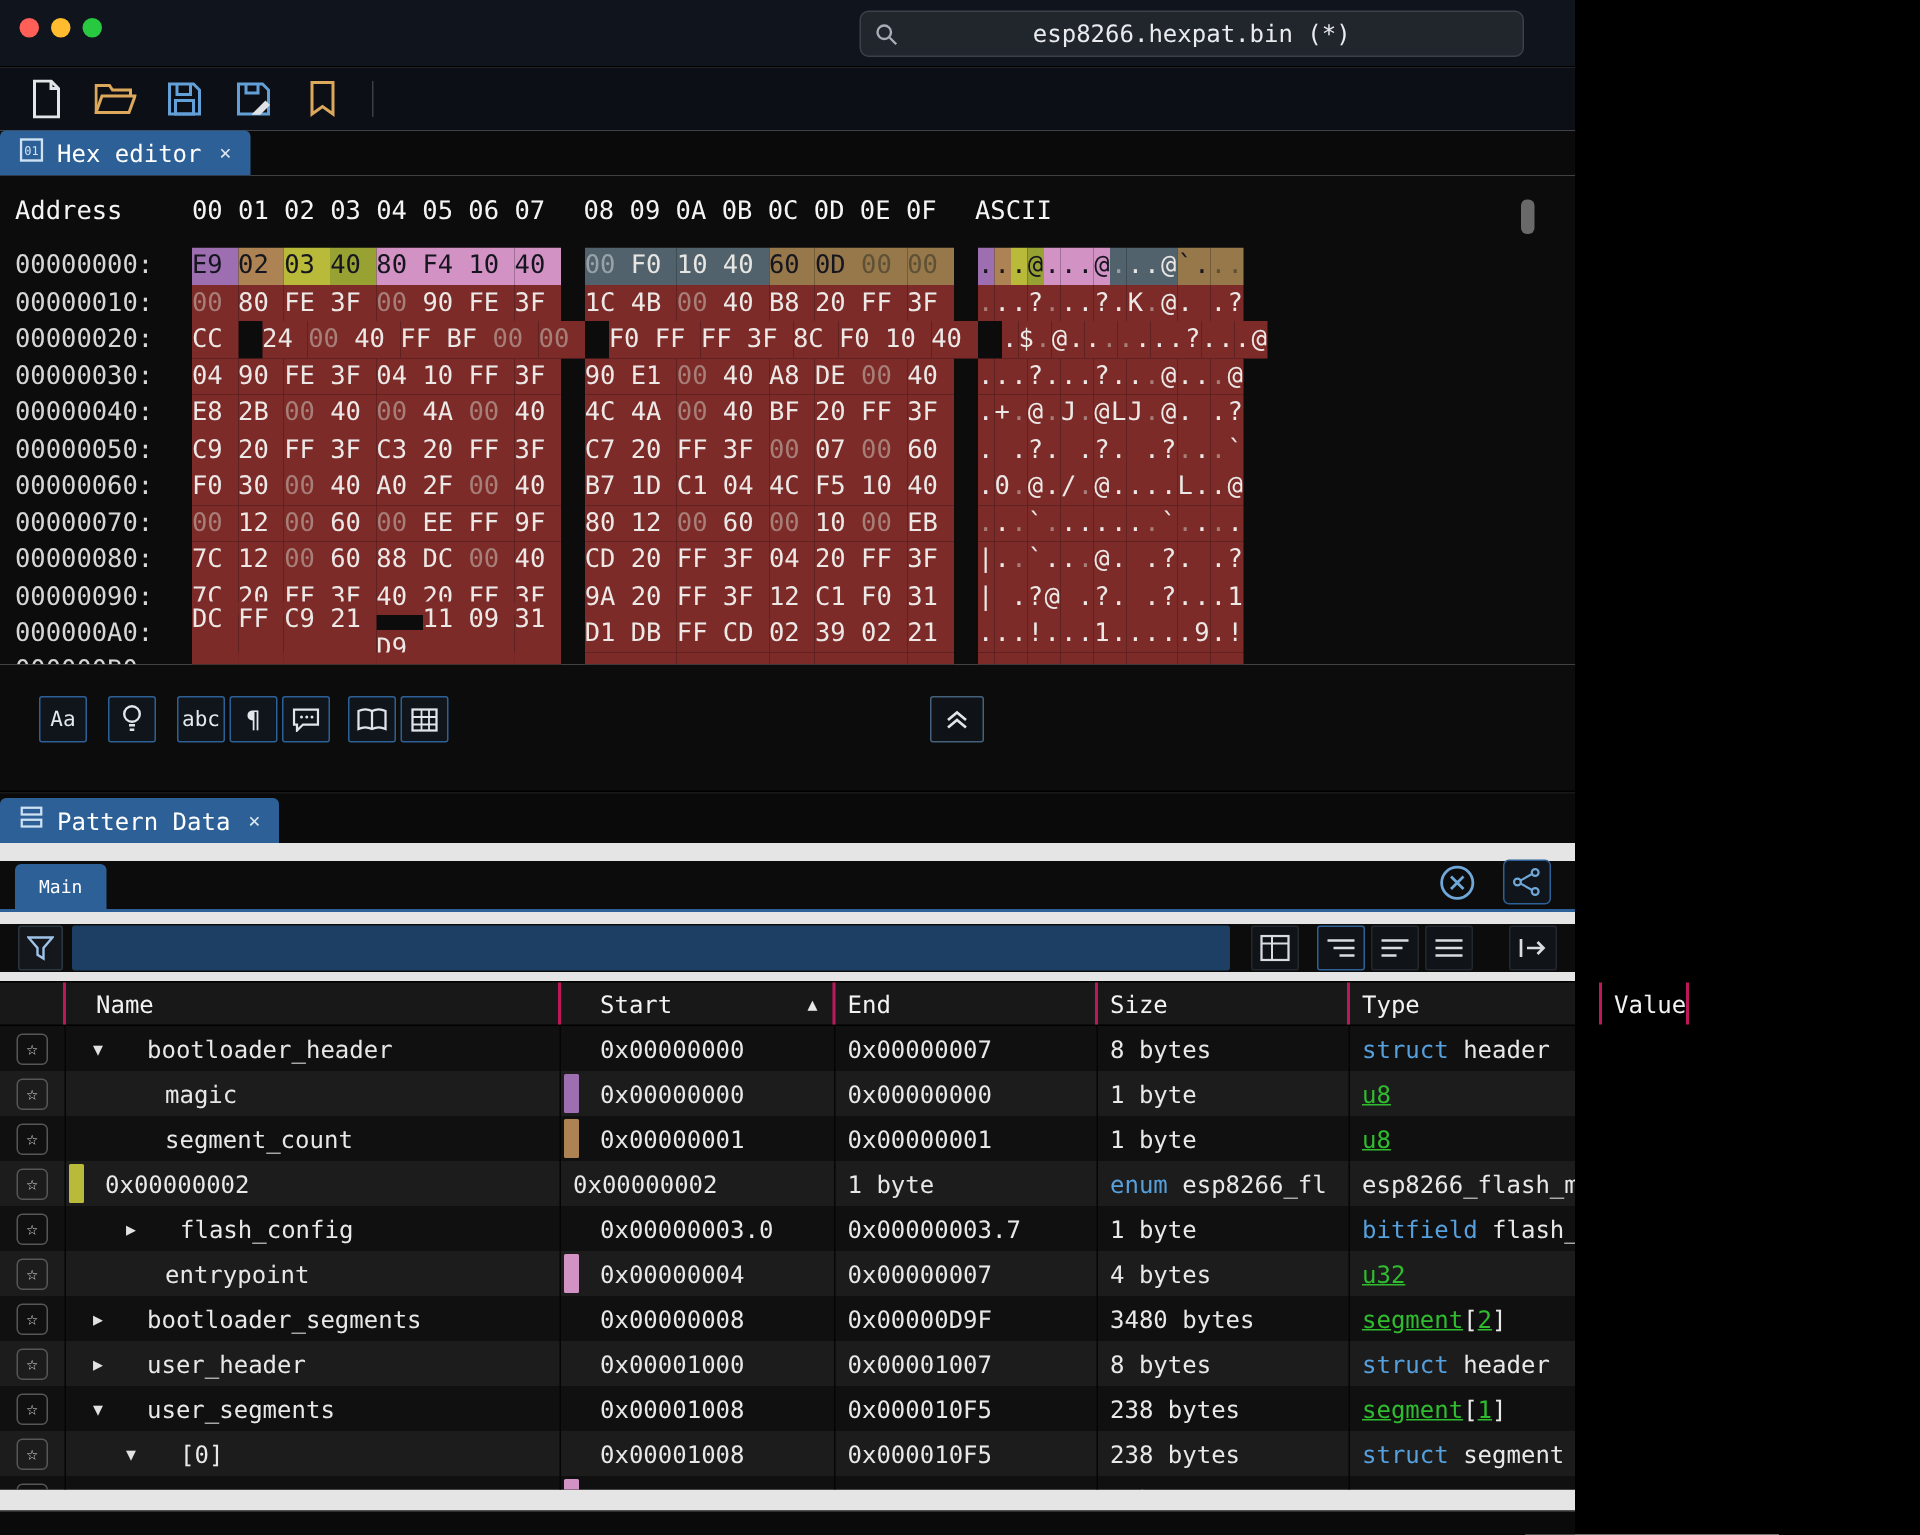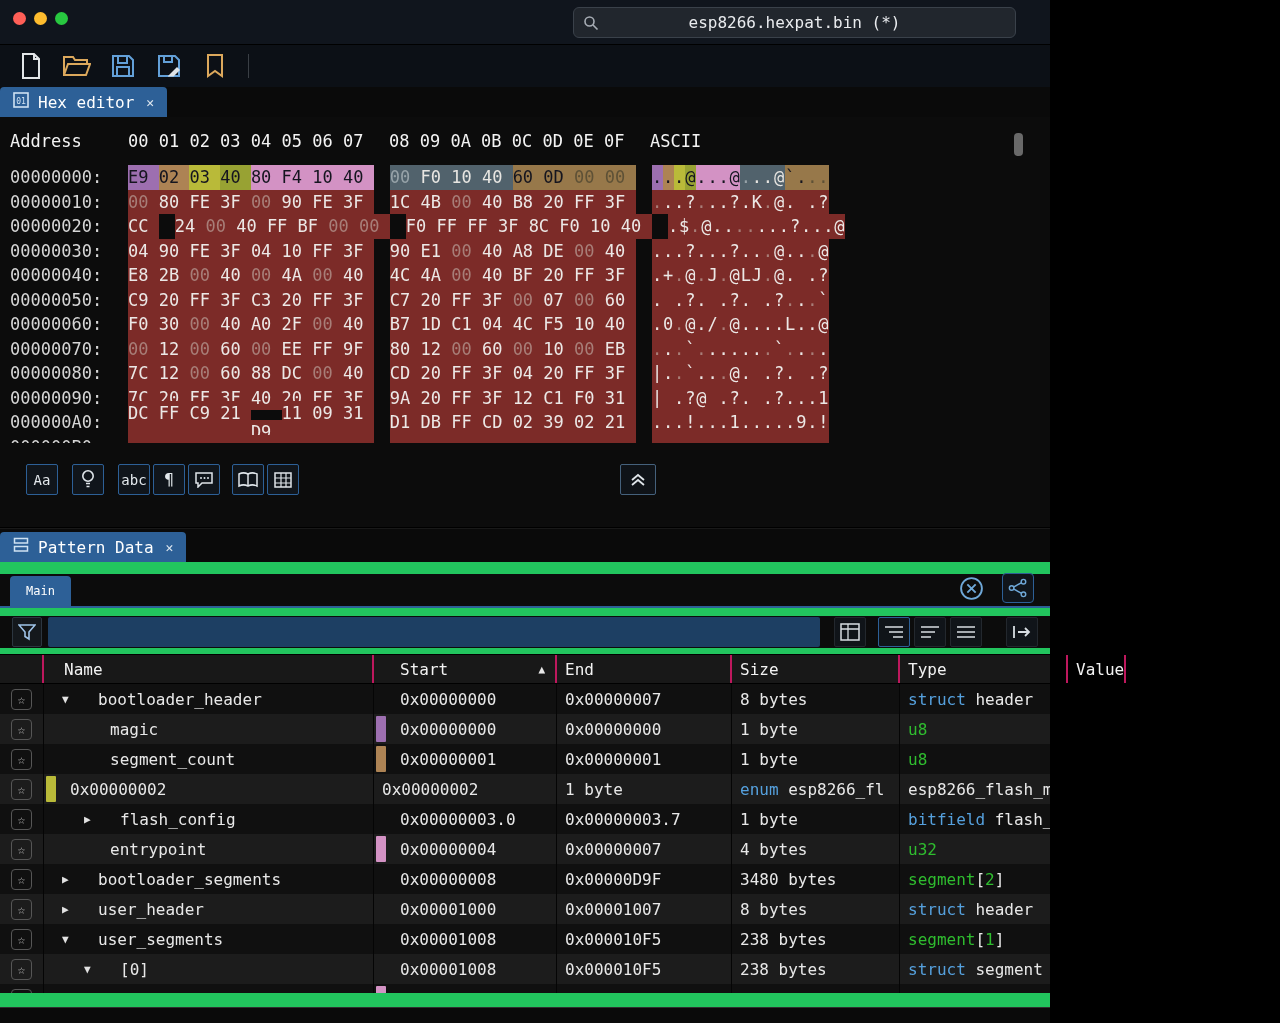--- a/index.html
+++ b/index.html
@@ -2,21 +2,21 @@
 <html><head>
 <meta charset="utf-8">
 <style>
   * { box-sizing: border-box; }
   html,body { margin:0; padding:0; }
   body {
     width:1280px; height:1023px; overflow:hidden;
     background:#000; color:#e8e8e8;
     font-family:"DejaVu Sans Mono","Liberation Mono",monospace;
   }
-  .window { position:relative; width:1050px; height:1023px; background:#22c55e; }
+  .window { position:relative; width:1050px; height:1023px; background:#e5e5e5; }
 
   
   .titlebar { height:45px; background:#10151d; position:relative; display:flex; align-items:center; border-bottom:1px solid #000; }
   .traffic { display:flex; gap:8px; margin-left:13px; margin-top:-8px; }
   .light { width:13px; height:13px; border-radius:50%; }
   .search { position:absolute; left:573px; right:34px; top:7px; height:31px; background:#21262d;
             border:1px solid #3a414a; border-radius:6px; display:flex; align-items:center; justify-content:center;
             font-size:16px; color:#e9ebee; }
   .search .mag { position:absolute; left:9px; top:7px; }
 
@@ -89,21 +89,21 @@
   .cell { height:100%; display:flex; align-items:center; border-right:1px solid #050505;
           overflow:hidden; white-space:nowrap; color:#e8e8e8; }
   .star-cell { justify-content:center; }
   .starbox { width:21px; height:21px; border:1px solid #565656; border-radius:4px; color:#d8d8d8;
              font-size:13px; display:flex; align-items:center; justify-content:center; }
   .tri { color:#e2e2e2; font-size:11px; width:14px; margin-right:22px; flex:none; }
   .start-cell { position:relative; padding-left:26px; }
   .chip { position:absolute; left:2px; top:2px; bottom:2px; width:10px; border-radius:1px; }
   .pad8 { padding-left:8px; }
   .type-cell span { white-space:pre; }
-  .tok-kw { color:#55a0dd; } .tok-builtin { color:#2fbd2f; } .tok-plain { color:#e8e8e8; }
+  .tok-kw { color:#55a0dd; } .tok-builtin { color:#2fbd2f;text-decoration:underline; } .tok-plain { color:#e8e8e8; }
 
   
   .bottom-strip { height:30px; background:#0a0a0a; }
   .status-line { height:1px; background:#303030; margin-top:14px; }
 </style>
 </head>
 <body>
 
 <div class="window">
 

